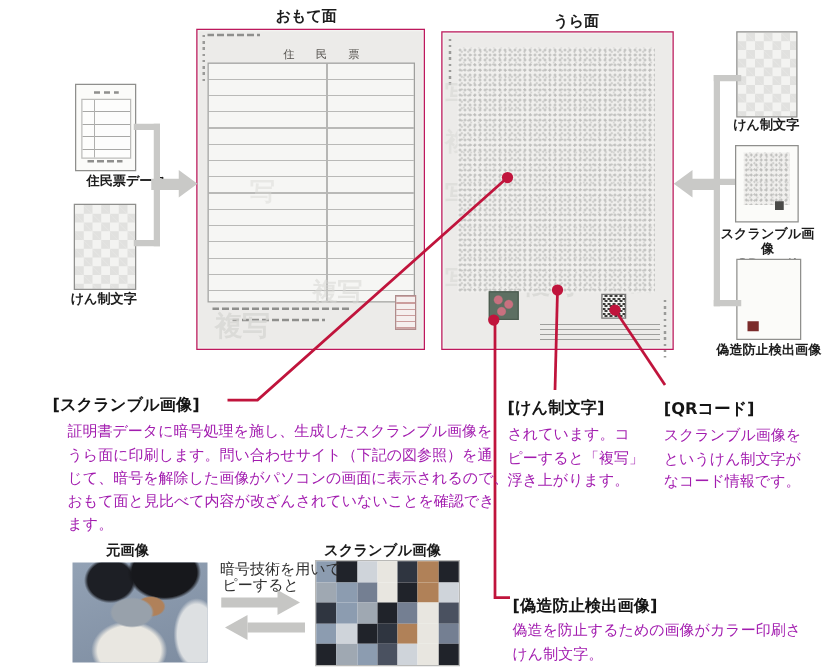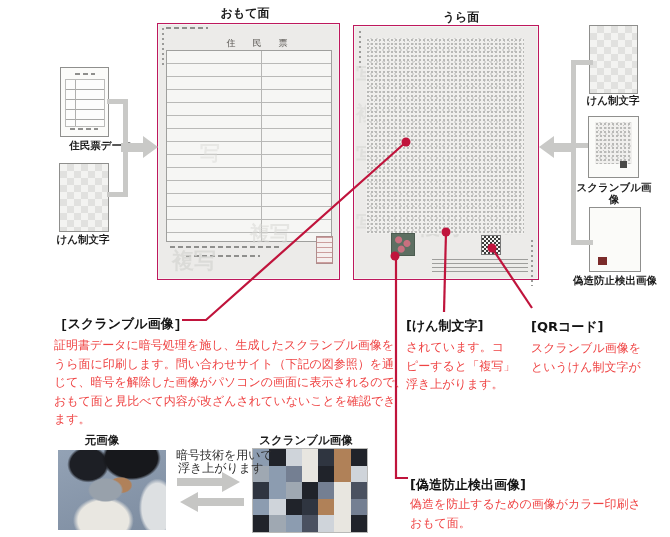--- a/index.html
+++ b/index.html
@@ -62,21 +62,21 @@
   .bracket-l{border-top:5px solid #c9c9c7;border-right:5px solid #c9c9c7;border-bottom:5px solid #c9c9c7;}
   .bracket-r{border-top:5px solid #c9c9c7;border-left:5px solid #c9c9c7;border-bottom:5px solid #c9c9c7;}
   .stub{background:#c9c9c7;}
   .arr-shaft{background:#c9c9c7;}
   .tri-right{width:0;height:0;border-top:11px solid transparent;border-bottom:11px solid transparent;border-left:15px solid #c9c9c7;}
   .tri-left{width:0;height:0;border-top:11px solid transparent;border-bottom:11px solid transparent;border-right:15px solid #c9c9c7;}
   .tri-right-sm{width:0;height:0;border-top:10px solid transparent;border-bottom:10px solid transparent;border-left:18px solid #c6c6c4;}
   .tri-left-sm{width:0;height:0;border-top:10px solid transparent;border-bottom:10px solid transparent;border-right:18px solid #c6c6c4;}
   
   .sec-heading{font-size:13px;font-weight:bold;color:#141414;white-space:nowrap;}
-  .sec-body{font-size:12px;color:#ef4444;line-height:18.5px;white-space:nowrap;}
+  .sec-body{font-size:12px;color:#a21caf;line-height:18.5px;white-space:nowrap;}
   
   .photo-label{font-size:11.5px;font-weight:bold;color:#1c1c1c;text-align:center;white-space:nowrap;}
   .arrow-note{font-size:12px;color:#2e2e2e;white-space:nowrap;}
   .cat{
     background:
       radial-gradient(ellipse 26px 18px at 44% 50%,#98a1ab 60%,transparent 68%),
       radial-gradient(ellipse 17px 12px at 58% 44%,#b0815a 60%,transparent 70%),
       radial-gradient(ellipse 42px 32px at 68% 10%,#17181c 62%,transparent 70%),
       radial-gradient(ellipse 30px 26px at 28% 18%,#1d1f25 60%,transparent 70%),
       radial-gradient(ellipse 46px 36px at 42% 88%,#e9e7e1 55%,transparent 66%),
@@ -162,46 +162,47 @@
     <path d="M392,142 L192,320 L168,320" fill="none" stroke="#c0143c" stroke-width="2.2"></path>
     <path d="M432,232 L430,312" fill="none" stroke="#c0143c" stroke-width="2.2"></path>
     <path d="M478,248 L518,308" fill="none" stroke="#c0143c" stroke-width="2.2"></path>
     <path d="M382,256 L382,478 L394,478" fill="none" stroke="#c0143c" stroke-width="2.2"></path>
     <circle cx="392" cy="142" r="4.5" fill="#c0143c"></circle>
     <circle cx="432" cy="232" r="4.5" fill="#c0143c"></circle>
     <circle cx="478" cy="248" r="4.5" fill="#c0143c"></circle>
     <circle cx="381" cy="256" r="4.5" fill="#c0143c"></circle>
   </svg>
 
-  <div class="abs sec-heading" style="left:46px;top:315px;font-family:Liberation Mono, monospace;">[スクランブル画像]</div>
+  <div class="abs sec-heading" style="left:28px;top:315px;">[スクランブル画像]</div>
   <div class="abs sec-body" style="left:40px;top:336px;">
     <div>証明書データに暗号処理を施し、生成したスクランブル画像を</div>
     <div>うら面に印刷します。問い合わせサイト（下記の図参照）を通</div>
     <div>じて、暗号を解除した画像がパソコンの画面に表示されるので、</div>
     <div>おもて面と見比べて内容が改ざんされていないことを確認でき</div>
     <div>ます。</div>
   </div>
 
   <div class="abs sec-heading" style="left:392px;top:317px;">[けん制文字]</div>
   <div class="abs sec-body" style="left:392px;top:338px;">
     <div>されています。コ</div>
     <div>ピーすると「複写」</div>
     <div>浮き上がります。</div>
   </div>
 
   <div class="abs sec-heading" style="left:517px;top:318px;">[QRコード]</div>
   <div class="abs sec-body" style="left:517px;top:339px;">
     <div>スクランブル画像を</div>
     <div>というけん制文字が</div>
+    <div>なコード情報です。</div>
   </div>
 
   <div class="abs sec-heading" style="left:396px;top:476px;">[偽造防止検出画像]</div>
   <div class="abs sec-body" style="left:396px;top:495px;">
     <div>偽造を防止するための画像がカラー印刷さ</div>
-    <div>おもて面。</div>
+    <div>けん制文字。</div>
   </div>
 
   <div class="abs photo-label" style="left:58px;top:433px;width:60px;">元画像</div>
   <div class="abs photo-label" style="left:242px;top:433px;width:100px;">スクランブル画像</div>
 
   <div class="abs cat" style="left:44px;top:450px;width:108px;height:80px;"></div>
   <div class="abs scrambled" style="left:238px;top:448px;width:114px;height:83px;">
       <div style="background: rgb(140, 156, 176);"></div>
       <div style="background: rgb(32, 35, 42);"></div>
       <div style="background: rgb(207, 212, 218);"></div>
@@ -233,21 +234,21 @@
       <div style="background: rgb(32, 35, 42);"></div>
       <div style="background: rgb(159, 168, 178);"></div>
       <div style="background: rgb(140, 156, 176);"></div>
       <div style="background: rgb(74, 81, 96);"></div>
       <div style="background: rgb(207, 212, 218);"></div>
       <div style="background: rgb(232, 230, 224);"></div>
       <div style="background: rgb(32, 35, 42);"></div>
     </div>
 
   <div class="abs arrow-note" style="left:162px;top:447px;">暗号技術を用いて</div>
-  <div class="abs arrow-note" style="left:164px;top:460px;">浮き上がります</div>
+  <div class="abs arrow-note" style="left:164px;top:460px;">ピーすると</div>
 
   <div class="abs arr-shaft" style="left:163px;top:478px;width:47px;height:8px;background:#c6c6c4;"></div>
   <div class="abs tri-right-sm" style="left:208px;top:472px;"></div>
 
   <div class="abs tri-left-sm" style="left:166px;top:492px;"></div>
   <div class="abs arr-shaft" style="left:184px;top:498px;width:46px;height:8px;background:#c6c6c4;"></div>
 
 
 </div>
 

